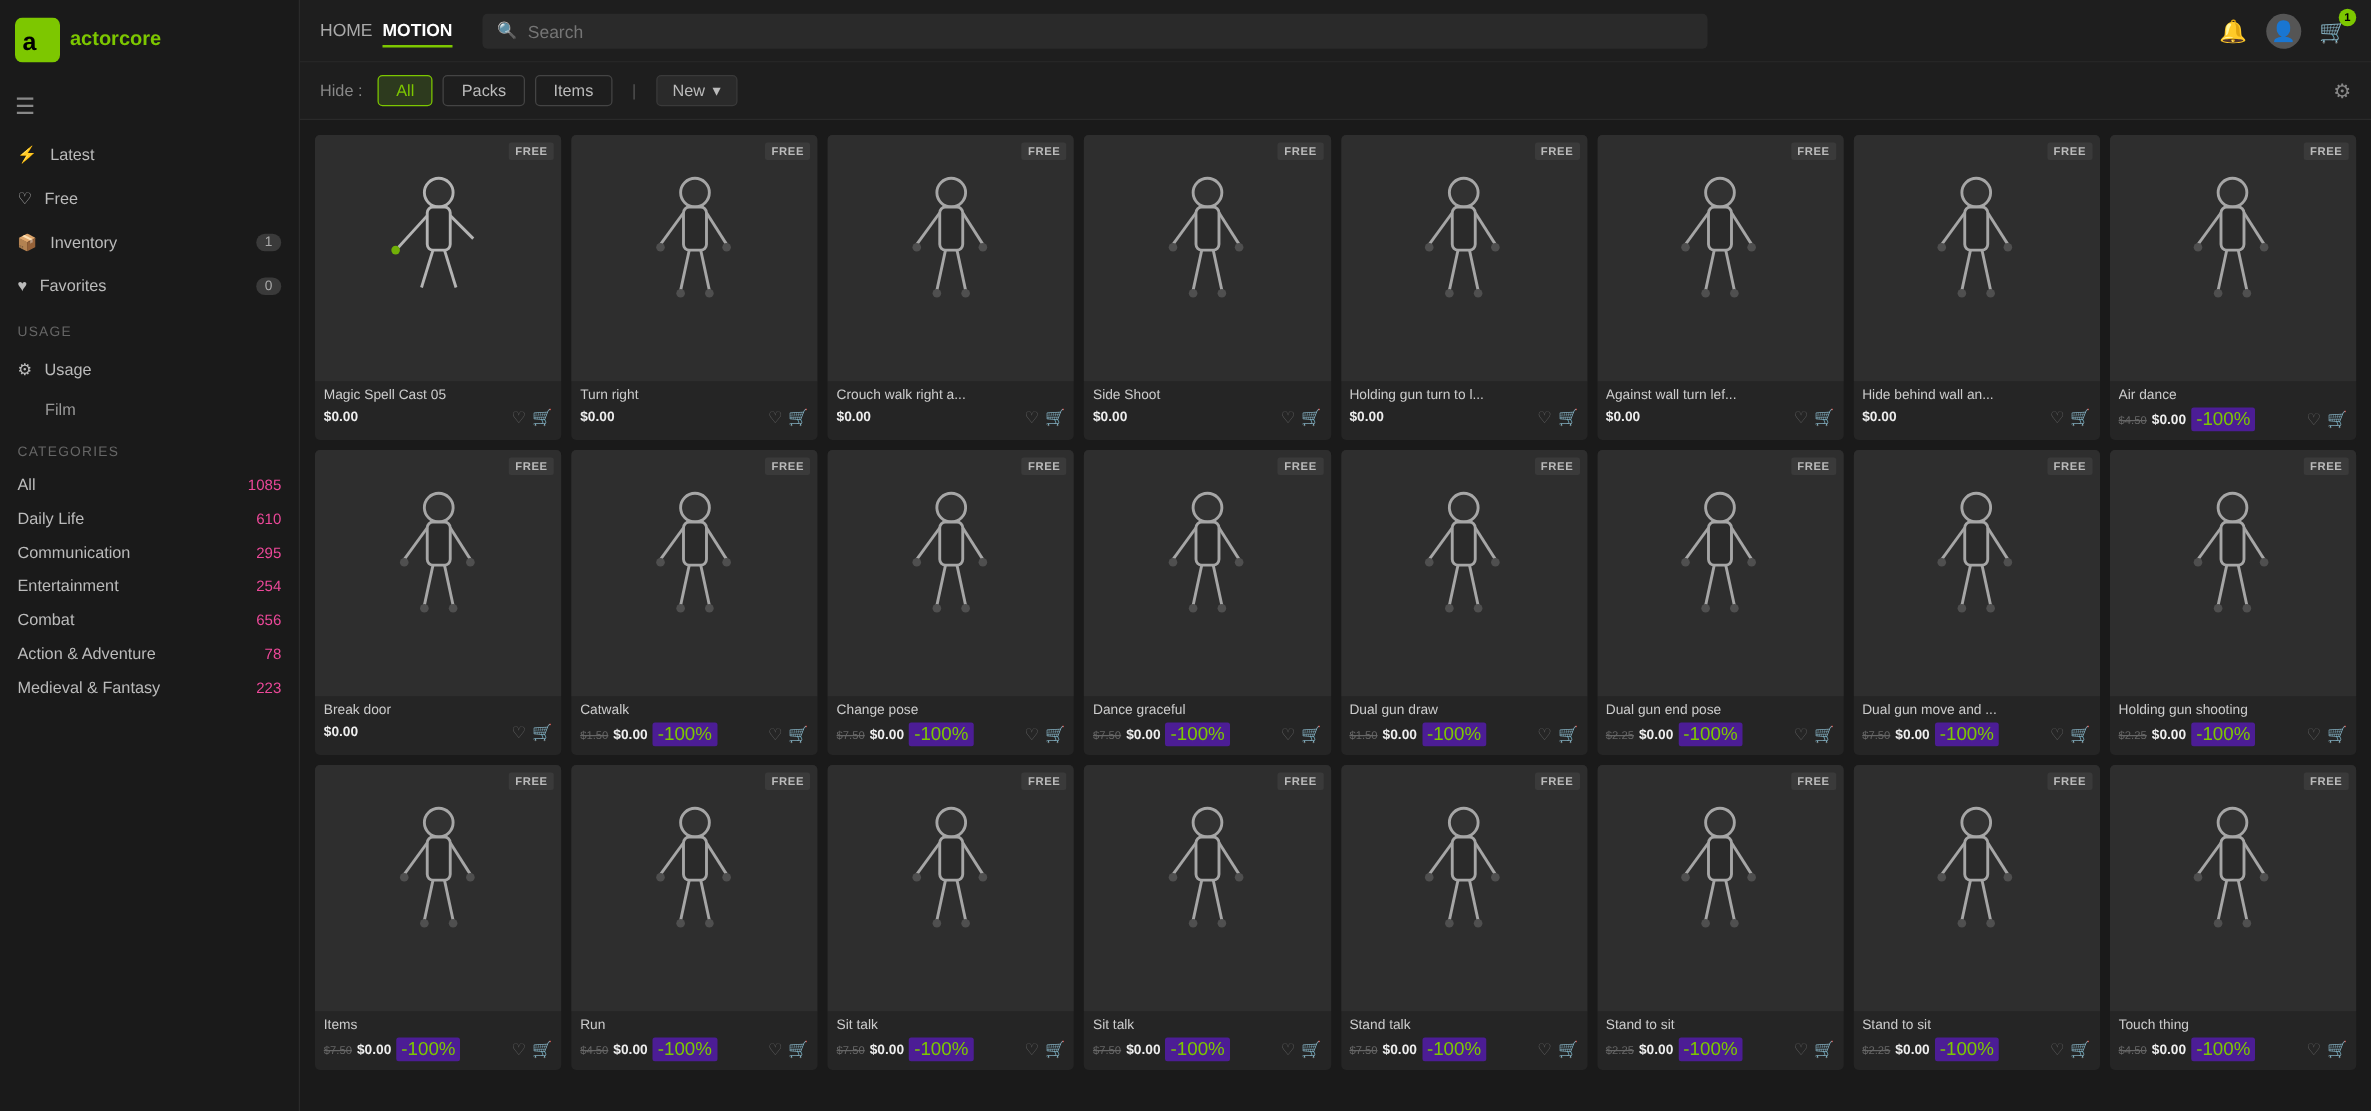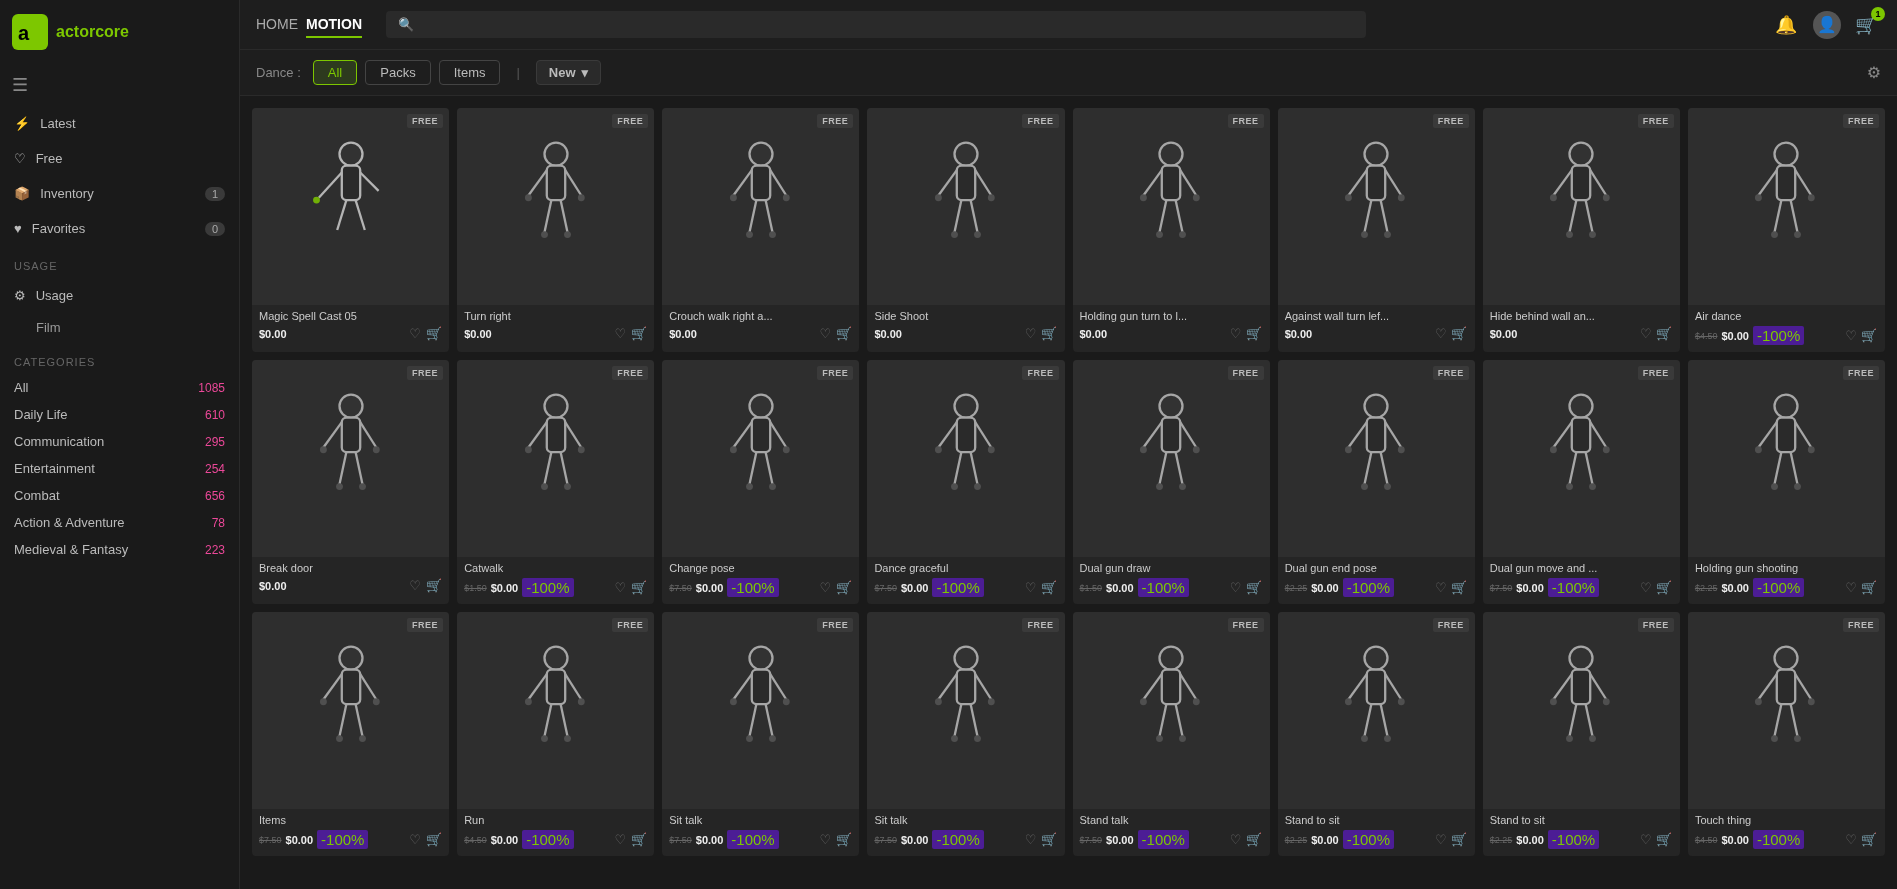--- a/index.html
+++ b/index.html
@@ -192,21 +192,20 @@
       display: flex;
       align-items: center;
       gap: 6px;
       padding: 4px 12px;
       background: #2a2a2a;
       border-radius: 4px;
       cursor: pointer;
       color: #bbb;
       font-size: 13px;
       border: 1px solid #3a3a3a;
-      font-weight: bold;
     }
     .settings-icon {
       margin-left: auto;
       color: #888;
       cursor: pointer;
       font-size: 16px;
     }
 
     
     .content {
@@ -378,35 +377,36 @@
 
 <div class="main">
 
   <div class="topbar">
     <div class="topbar-nav">
       <a class="nav-item">HOME</a>
       <a class="nav-item active">MOTION</a>
     </div>
     <div class="search-bar">
       <span style="color:#888;">🔍</span>
+      <input type="text" placeholder="Search" style="">
     </div>
     <div class="topbar-right">
       <div class="topbar-icon">🔔</div>
       <div class="avatar">
         <span style="font-size:16px;">👤</span>
       </div>
       <div class="topbar-icon" style="position:relative;">
         🛒
         <span class="cart-badge">1</span>
       </div>
     </div>
   </div>
 
   <div class="filter-bar">
-    <span class="filter-label">Dance :</span>
+    <span class="filter-label">Hide :</span>
     <button class="filter-btn active">All</button>
     <button class="filter-btn">Packs</button>
     <button class="filter-btn">Items</button>
     <span class="filter-divider">|</span>
     <div class="filter-dropdown">
       <span>New</span>
       <span>▾</span>
     </div>
     <span class="settings-icon">⚙</span>
   </div>

